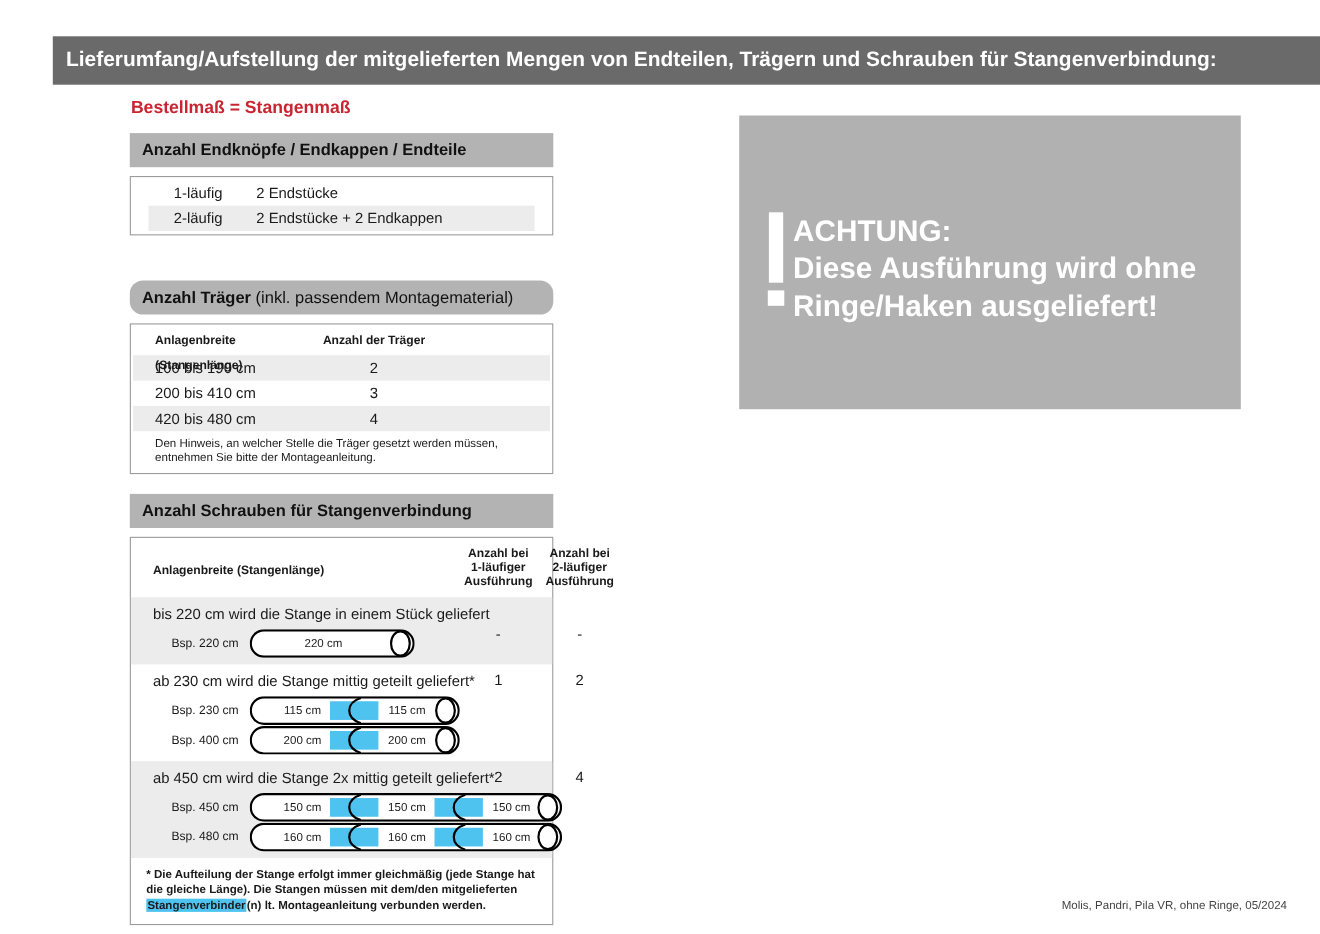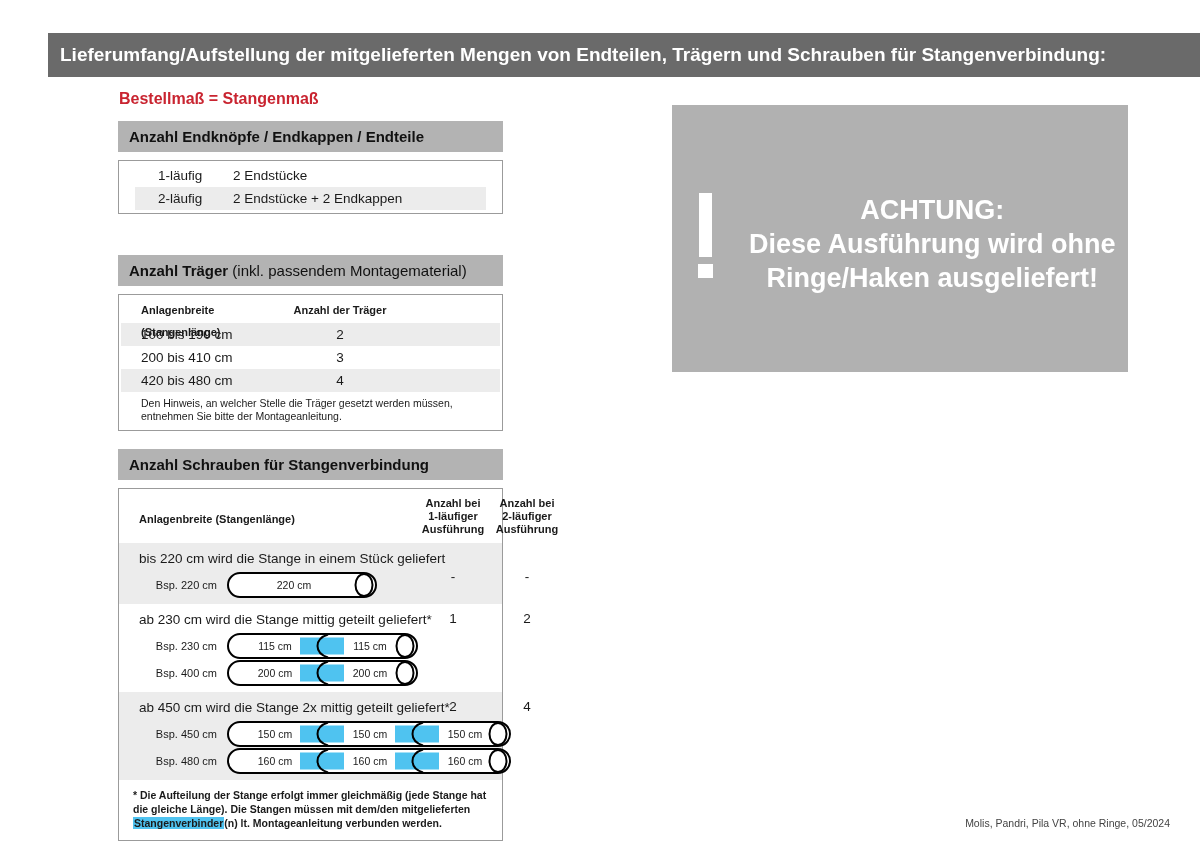--- a/index.html
+++ b/index.html
@@ -20,21 +20,21 @@
   .sec-header{
     background:var(--section-header-bg,#b3b3b3);height:31px;line-height:31px;
     padding-left:11px;font-size:15px;font-weight:bold;color:#111;
   }
   .sec-header .light{font-weight:normal;}
   .box{border:1px solid #9b9b9b;background:#fff;box-sizing:border-box;margin-top:8px;}
   .box1{padding:3px 16px;}
   .row2col{display:flex;height:23px;line-height:23px;font-size:13.5px;}
   .row2col .c1{width:75px;padding-left:23px;flex:none;}
   .alt{background:var(--row-alt-bg,#ececec);}
-  .sec2{margin-top:41px;}
+  .sec2{margin-top:41px;border-radius:12px;}
   .sec3{margin-top:18px;}
   .box2{padding:4px 2px 0;}
   .t2-head{display:flex;height:24px;line-height:22px;font-size:11px;font-weight:bold;}
   .t2-head .c1{padding-left:20px;flex:1;}
   .t2-head .c2{width:120px;text-align:center;flex:none;margin-right:100px;}
   .t2-row{display:flex;height:23px;line-height:23px;font-size:13.5px;}
   .t2-row .c1{padding-left:20px;flex:1;}
   .t2-row .c2{width:120px;text-align:center;flex:none;margin-right:100px;}
   .t2-note{font-size:10.5px;line-height:13px;padding:5px 30px 7px 20px;}
   .box3{padding:0 0 2px;}
@@ -55,21 +55,21 @@
   .t3-note{font-size:10.5px;font-weight:bold;line-height:14px;padding:8px 14px 8px 14px;}
   .hl{background:var(--connector-blue,#4fc3f0);padding:0 1px;}
   .attention{
     position:absolute;left:672px;top:105px;width:456px;height:267px;
     background:var(--attention-bg,#b1b1b1);box-sizing:border-box;
   }
   .att-inner{display:flex;padding:88px 0 0 26px;}
   .icon-col{width:16px;flex:none;}
   .excl-bar{width:13px;height:64px;background:#fff;margin-left:1px;}
   .excl-dot{width:15px;height:14px;background:#fff;margin-top:7px;}
-  .att-text{margin-left:35px;color:#fff;font-weight:bold;font-size:27px;line-height:34px;text-align:center;}
+  .att-text{margin-left:7px;color:#fff;font-weight:bold;font-size:27px;line-height:34px;}
   .footer{
     position:absolute;right:30px;top:817px;font-size:10.5px;color:#444;
   }
   .rod{display:block;}
 </style>
 </head>
 <body>
 
 <header class="topbar">
   <span>Lieferumfang/Aufstellung der mitgelieferten Mengen von Endteilen, Trägern und Schrauben für Stangenverbindung:</span>

